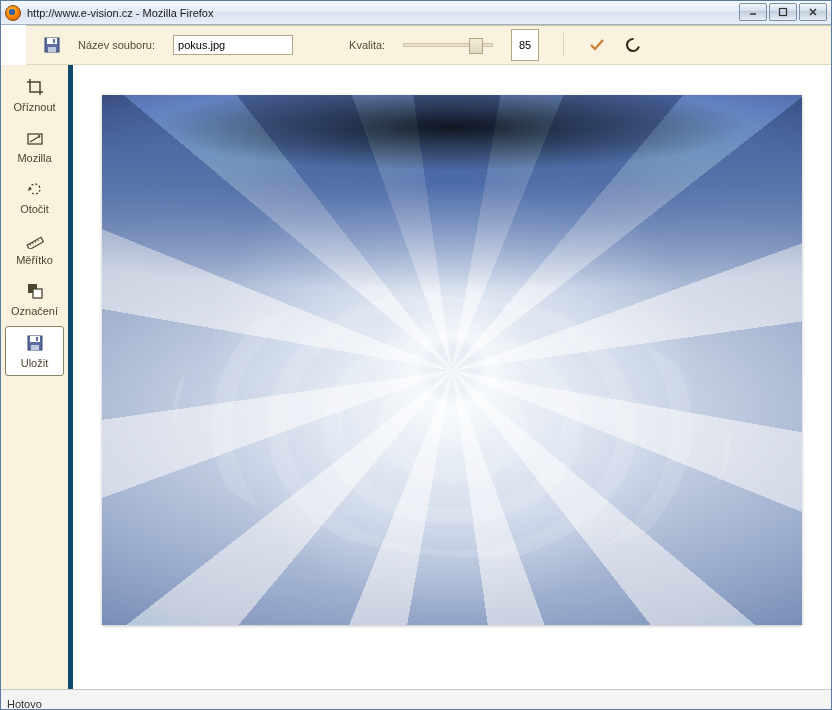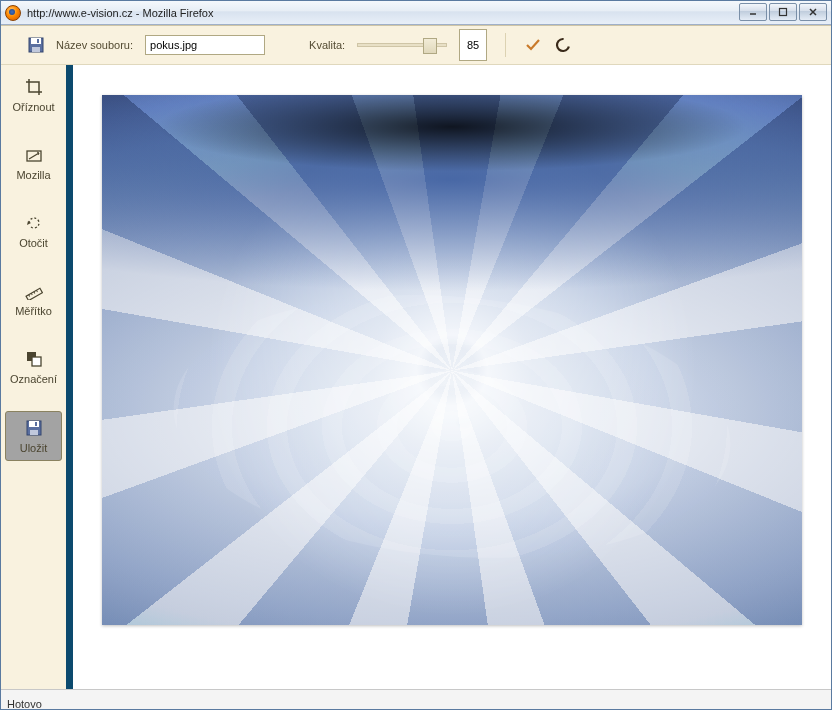--- a/index.html
+++ b/index.html
@@ -53,23 +53,24 @@
   .win-btn svg { display:block; }
 
   
   .toolbar {
     height: 40px;
     background: #f9f2df;
     border-top: 1px solid #cfc5a6;
     border-bottom: 1px solid #e0d8bd;
     display: flex;
     align-items: center;
-    padding: 0 27px;
-    gap: 12px;
+    padding: 0 18px;
+    gap: 18px;
     color: #544c33;
+    margin-left: 25px;
   }
   .save-ico {
     width: 16px; height: 16px;
     position: relative;
   }
   .save-ico svg { display:block; }
   .toolbar label { font-size: 11px; }
   .text-input {
     height: 20px; width: 120px;
     border: 1px solid #b0a883;
@@ -115,36 +116,36 @@
   .check-btn svg, .spinner-btn svg { display:block; cursor:pointer; }
   
   
   .body {
     display: flex;
     height: calc(100% - 24px - 40px - 20px);
   }
   .sidebar {
     width: 72px;
     background: #f9f2df;
-    border-right: 7px solid #0c4a6e;
+    border-right: 5px solid #0c4a6e;
     padding: 6px 4px;
-    display:flex; flex-direction:column; gap: 20px;
+    display:flex; flex-direction:column; gap: 3px;
     color: #4b4530;
   }
   .sb-item {
     display:flex; flex-direction:column; align-items:center;
     padding: 6px 2px;
     text-align:center;
     font-size: 11px;
     cursor: pointer;
     border-radius: 3px;
   }
   .sb-item.selected {
     border: 1px solid #8a8260;
-    background: #a3a3a3;
+    background: #ffffff;
   }
   .sb-item .ico { width: 20px; height: 20px; margin-bottom: 4px;
     display:flex; align-items:center; justify-content:center;}
   
   .canvas-area {
     flex: 1;
     background: #fff;
     padding: 30px 20px;
     display:flex; align-items:flex-start; justify-content:center;
   }

